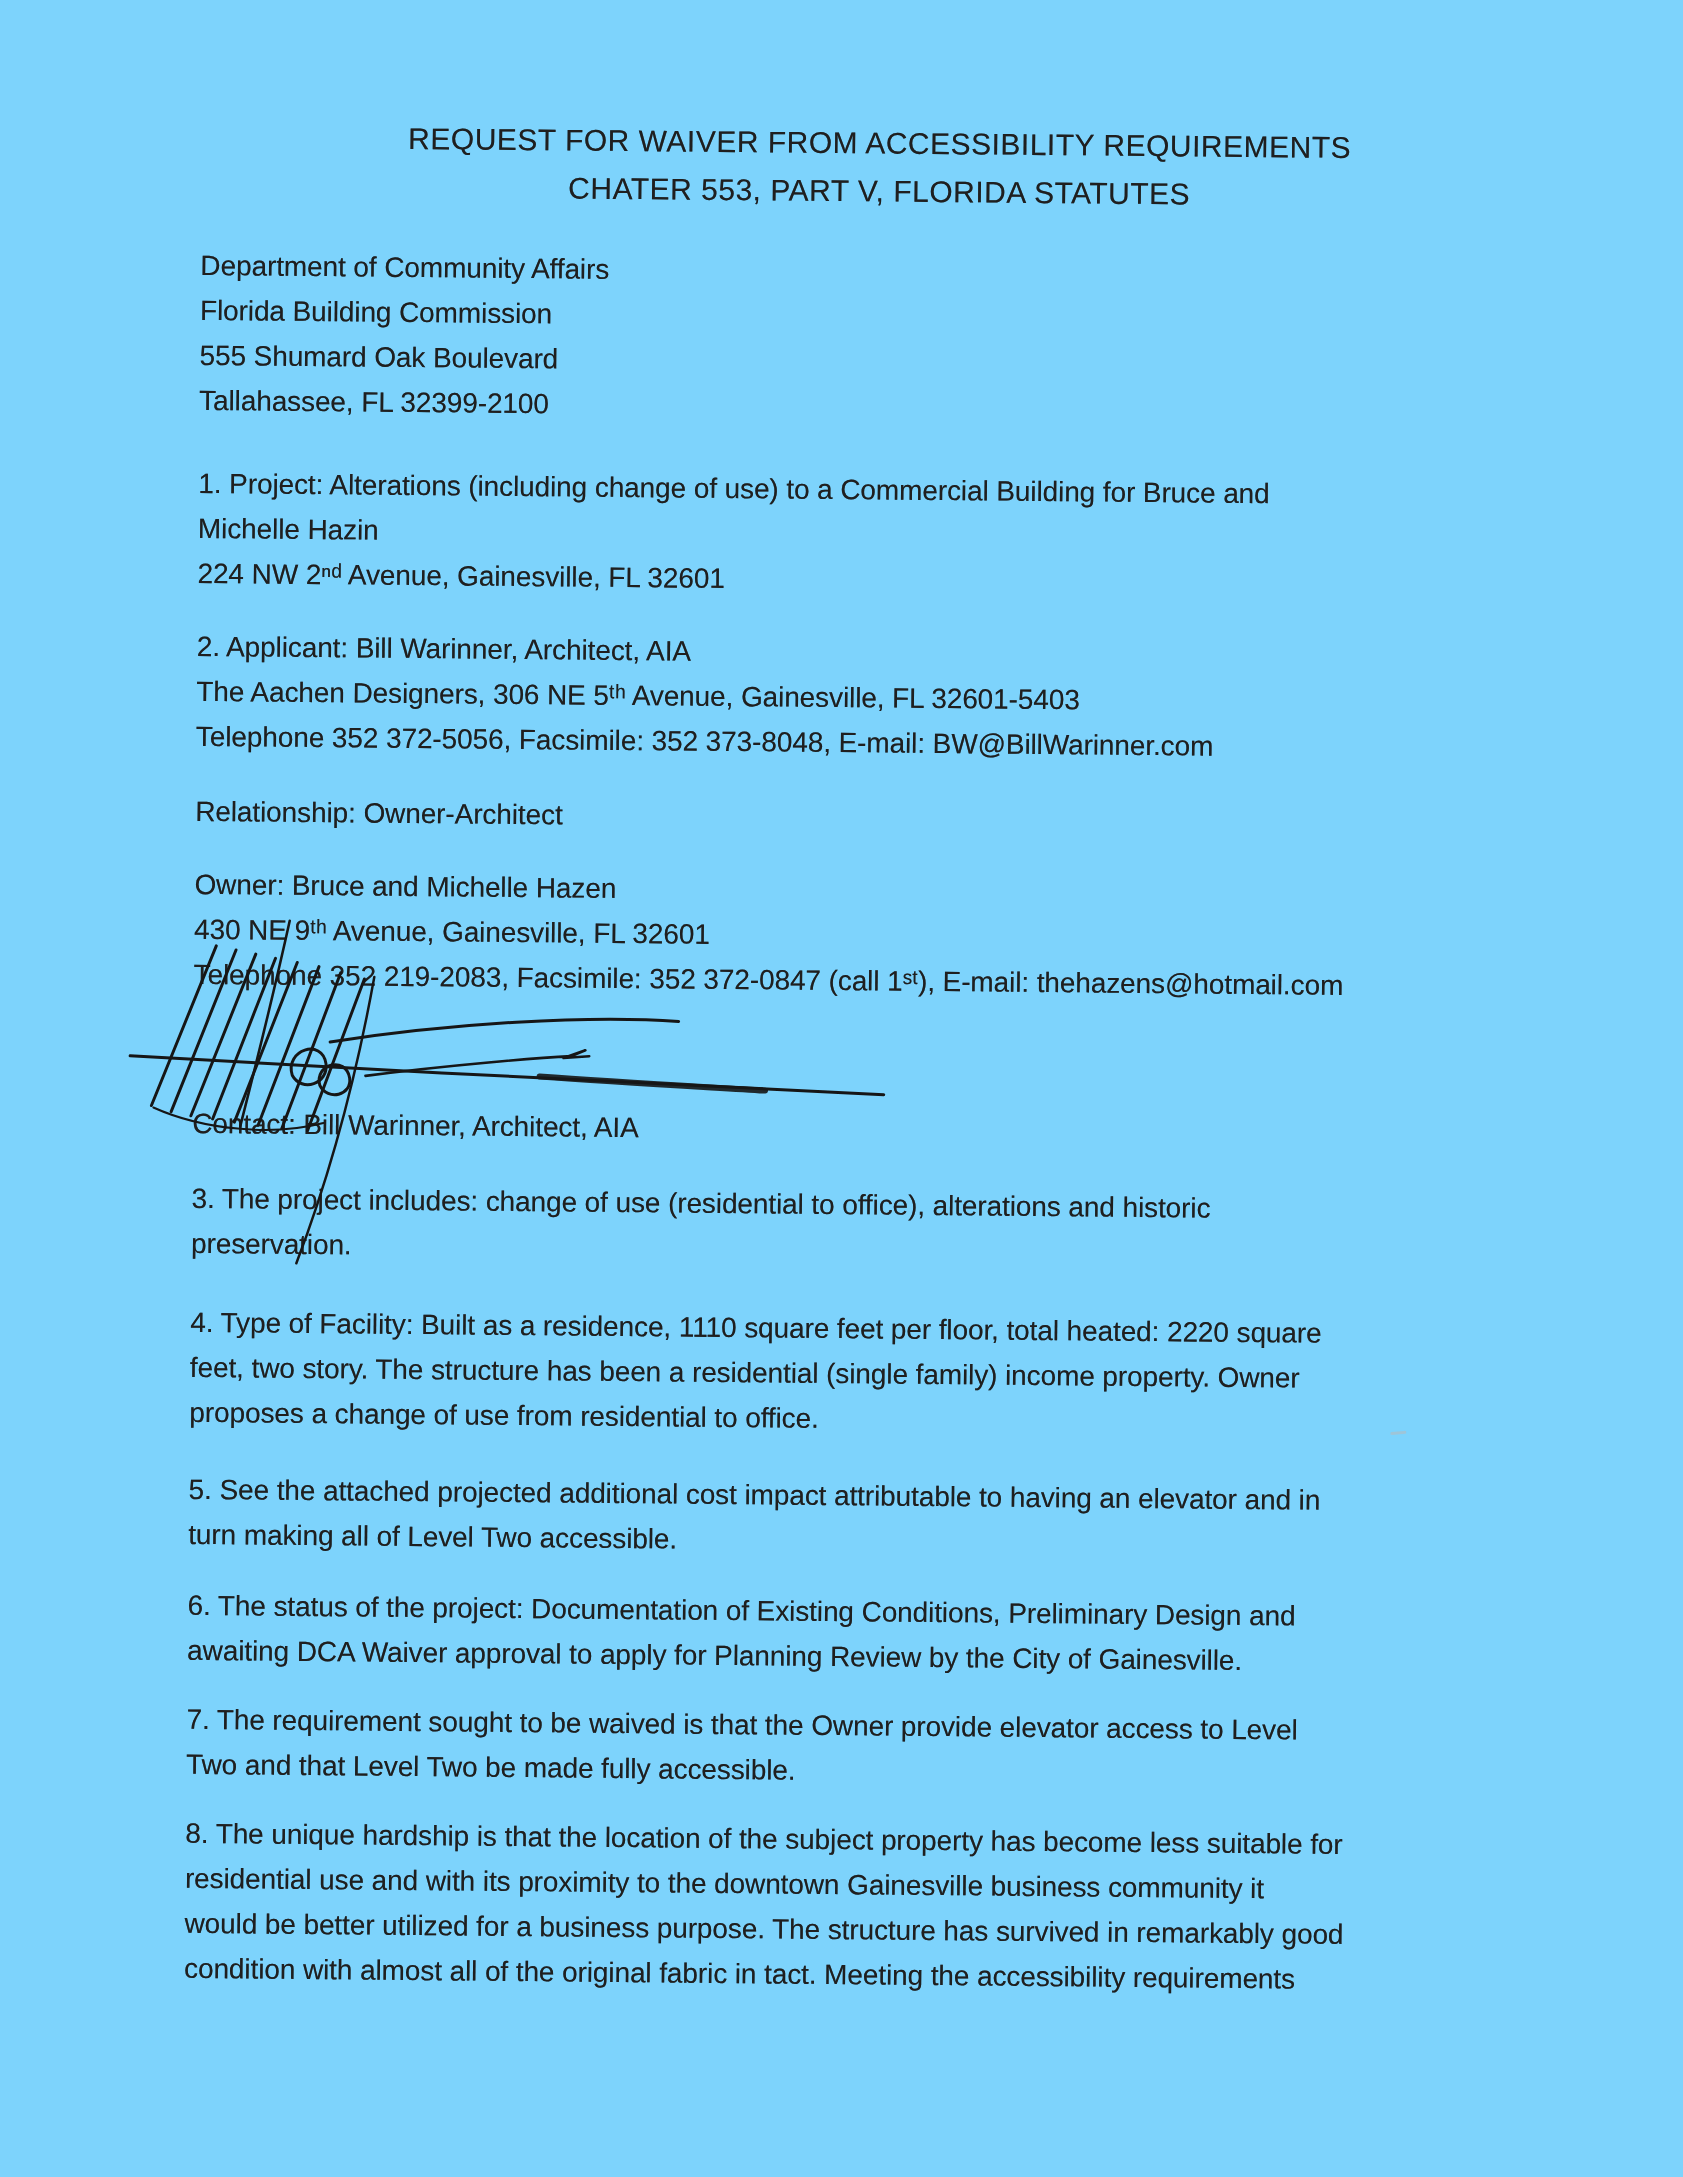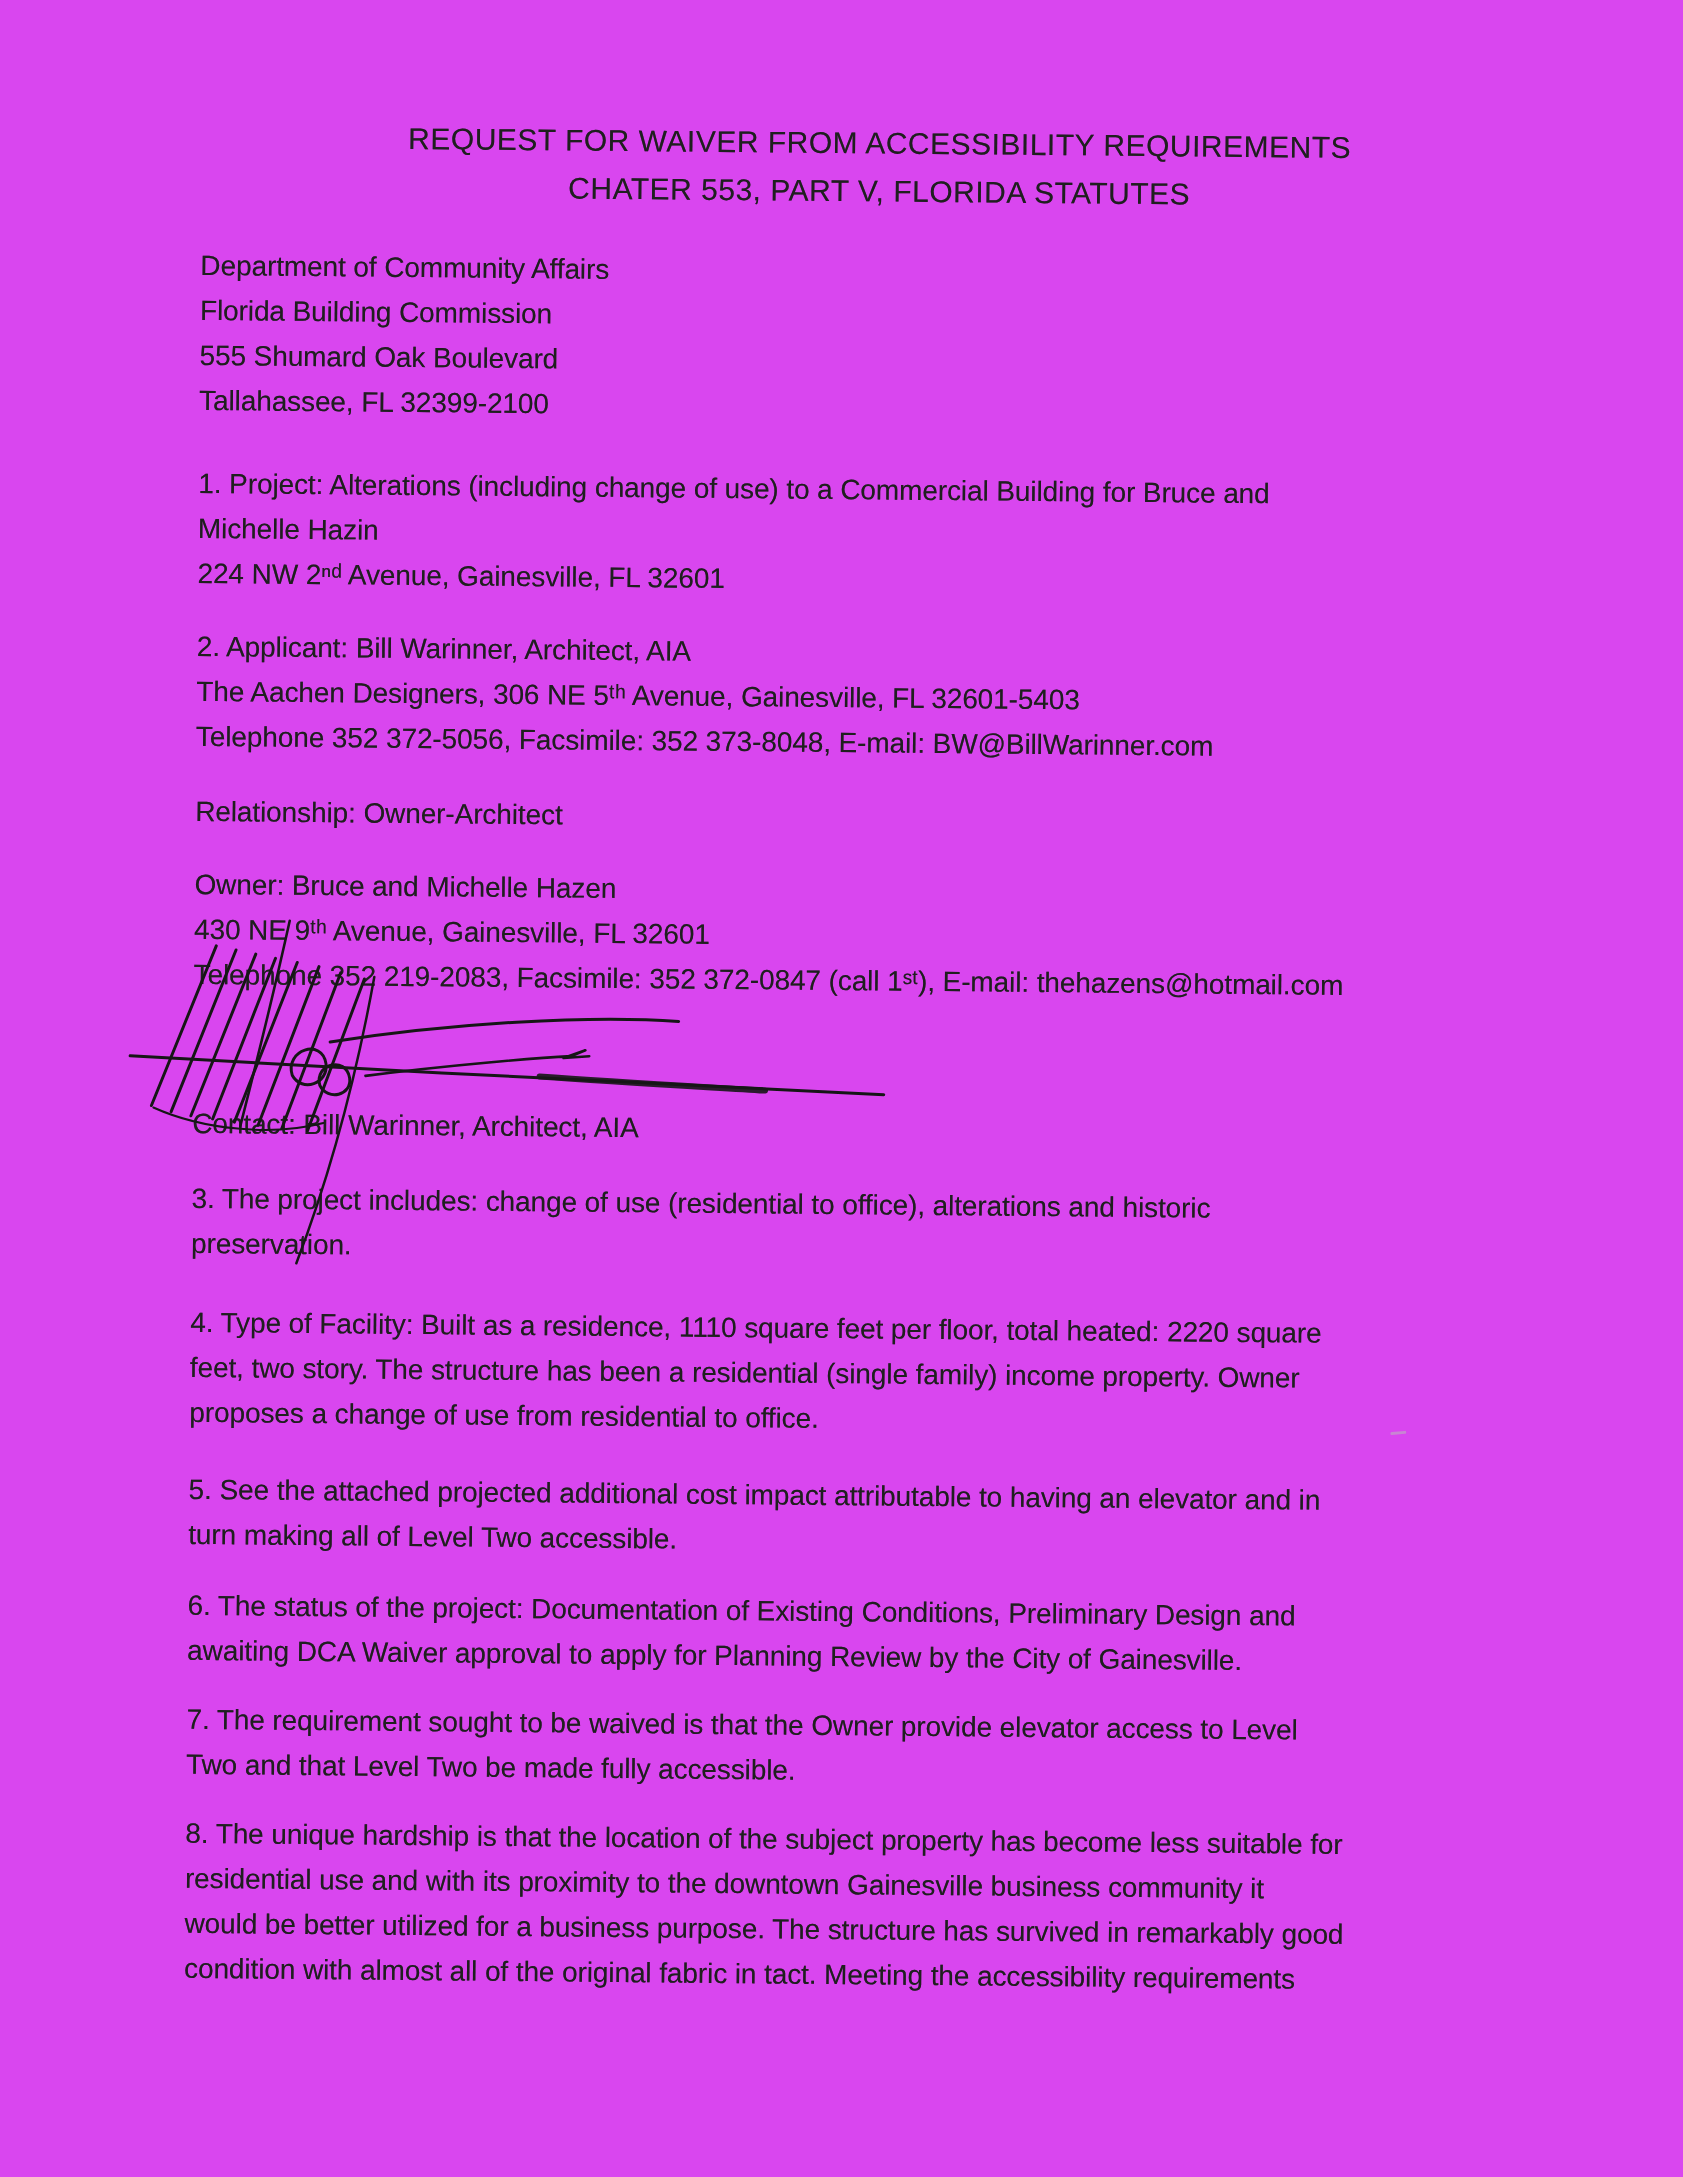--- a/index.html
+++ b/index.html
@@ -4,21 +4,21 @@
 <style>
   html, body {
     margin: 0;
     padding: 0;
     background: #ffffff;
   }
   .sheet {
     position: relative;
     width: 1683px;
     height: 2177px;
-    background: #d946ef;
+    background: #7dd3fc;
     overflow: hidden;
     font-family: "Liberation Sans", "DejaVu Sans", sans-serif;
     color: #1f1f1f;
   }
   .content {
     position: absolute;
     left: 0; top: 0;
     width: 1683px;
     transform: rotate(0.55deg);
     transform-origin: 0 0;

